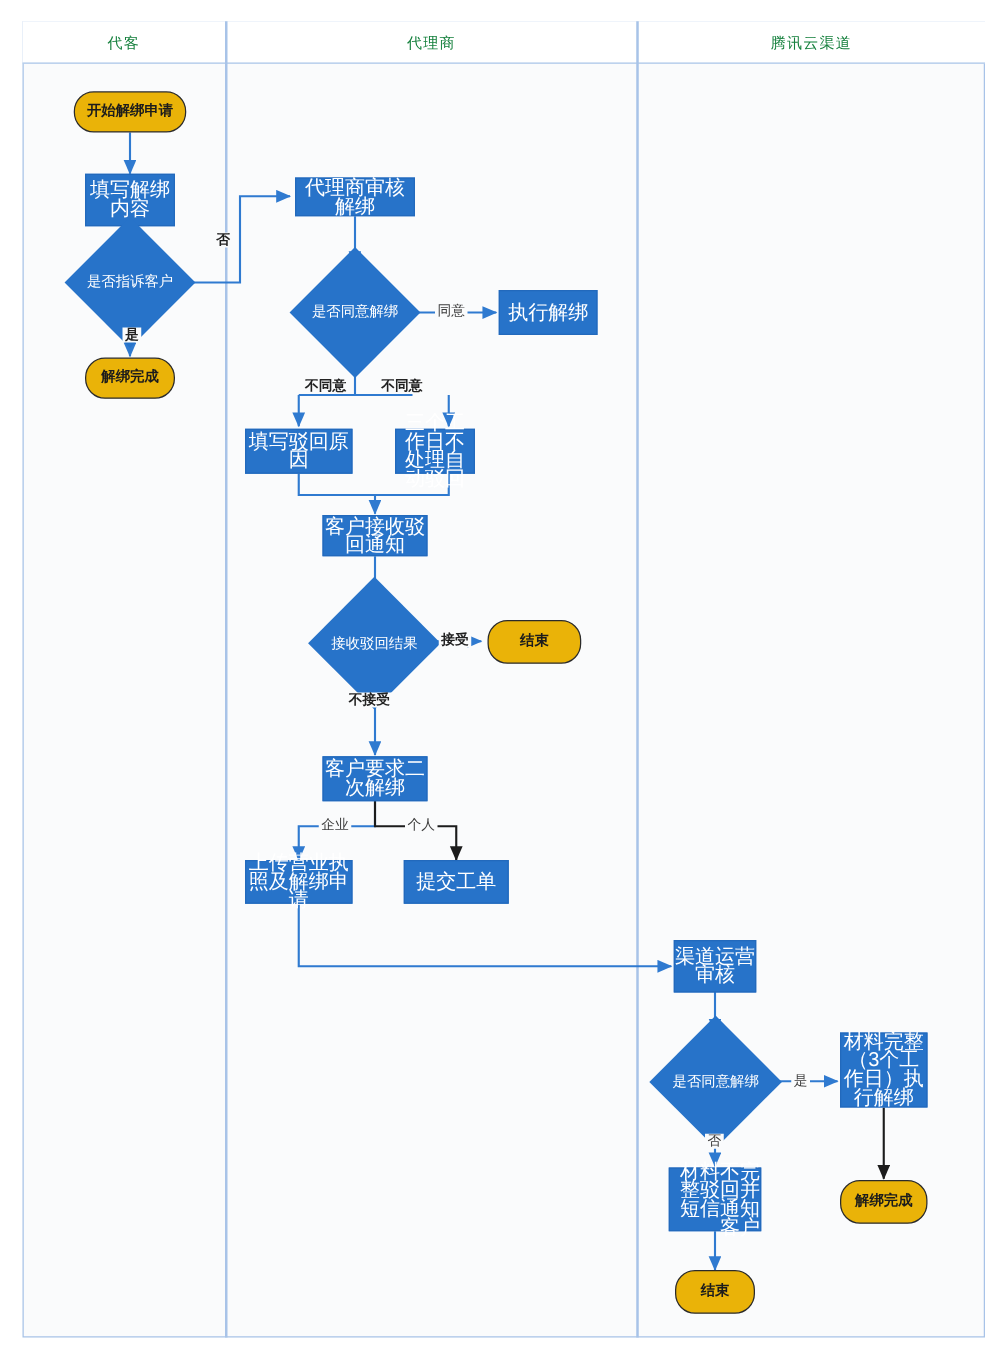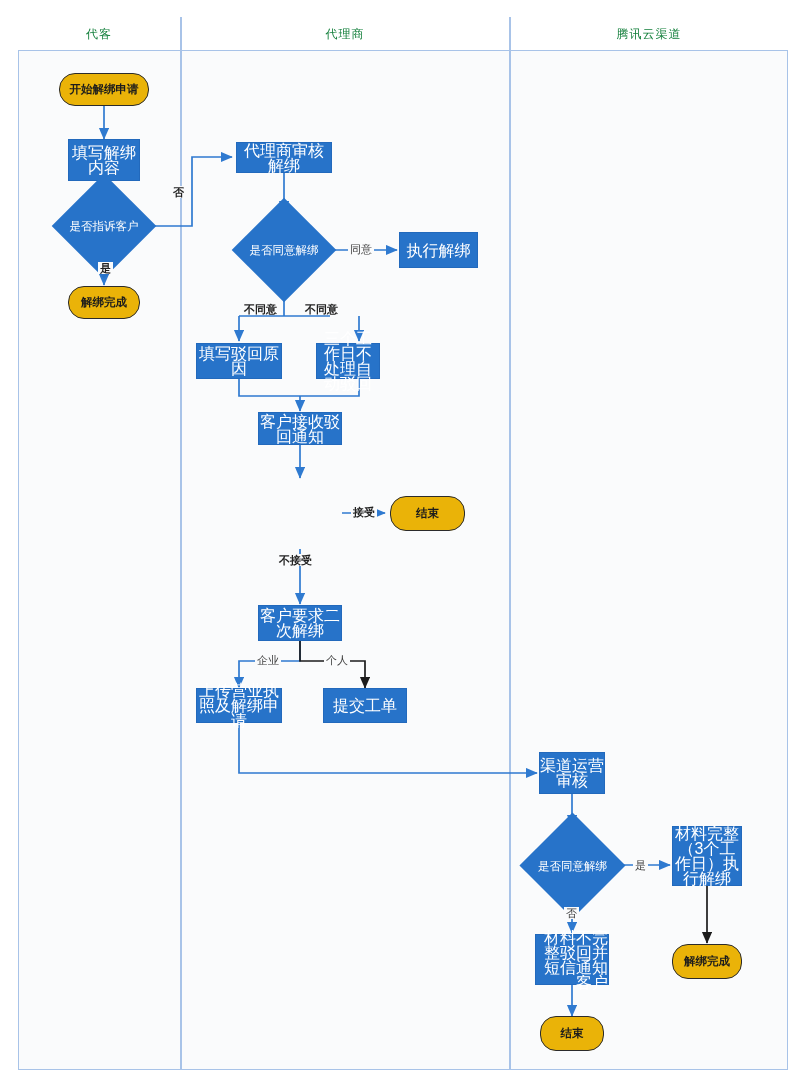--- a/index.html
+++ b/index.html
@@ -125,20 +125,24 @@
   </div>
 
   <div class="node proc" style="left:399px;top:232px;width:79px;height:36px;">执行解绑</div>
 
   <div class="node proc" style="left:196px;top:343px;width:86px;height:36px;">填写驳回原因</div>
 
   <div class="node proc" style="left:316px;top:343px;width:64px;height:36px;">三个工作日不处理自动驳回</div>
 
   <div class="node proc" style="left:258px;top:412px;width:84px;height:33px;">客户接收驳回通知</div>
 
+  <div class="node diamond" style="left:262px;top:477px;width:75px;height:75px;">
+    <span class="dshape"></span>
+    <span class="dtext">接收驳回结果</span>
+  </div>
 
   <div class="node term" style="left:390px;top:496px;width:75px;height:35px;">结束</div>
 
   <div class="node proc" style="left:258px;top:605px;width:84px;height:36px;">客户要求二次解绑</div>
 
   <div class="node proc" style="left:196px;top:688px;width:86px;height:35px;">上传营业执照及解绑申请</div>
 
   <div class="node proc" style="left:323px;top:688px;width:84px;height:35px;">提交工单</div>
 
   <div class="node proc" style="left:539px;top:752px;width:66px;height:42px;">渠道运营审核</div>

